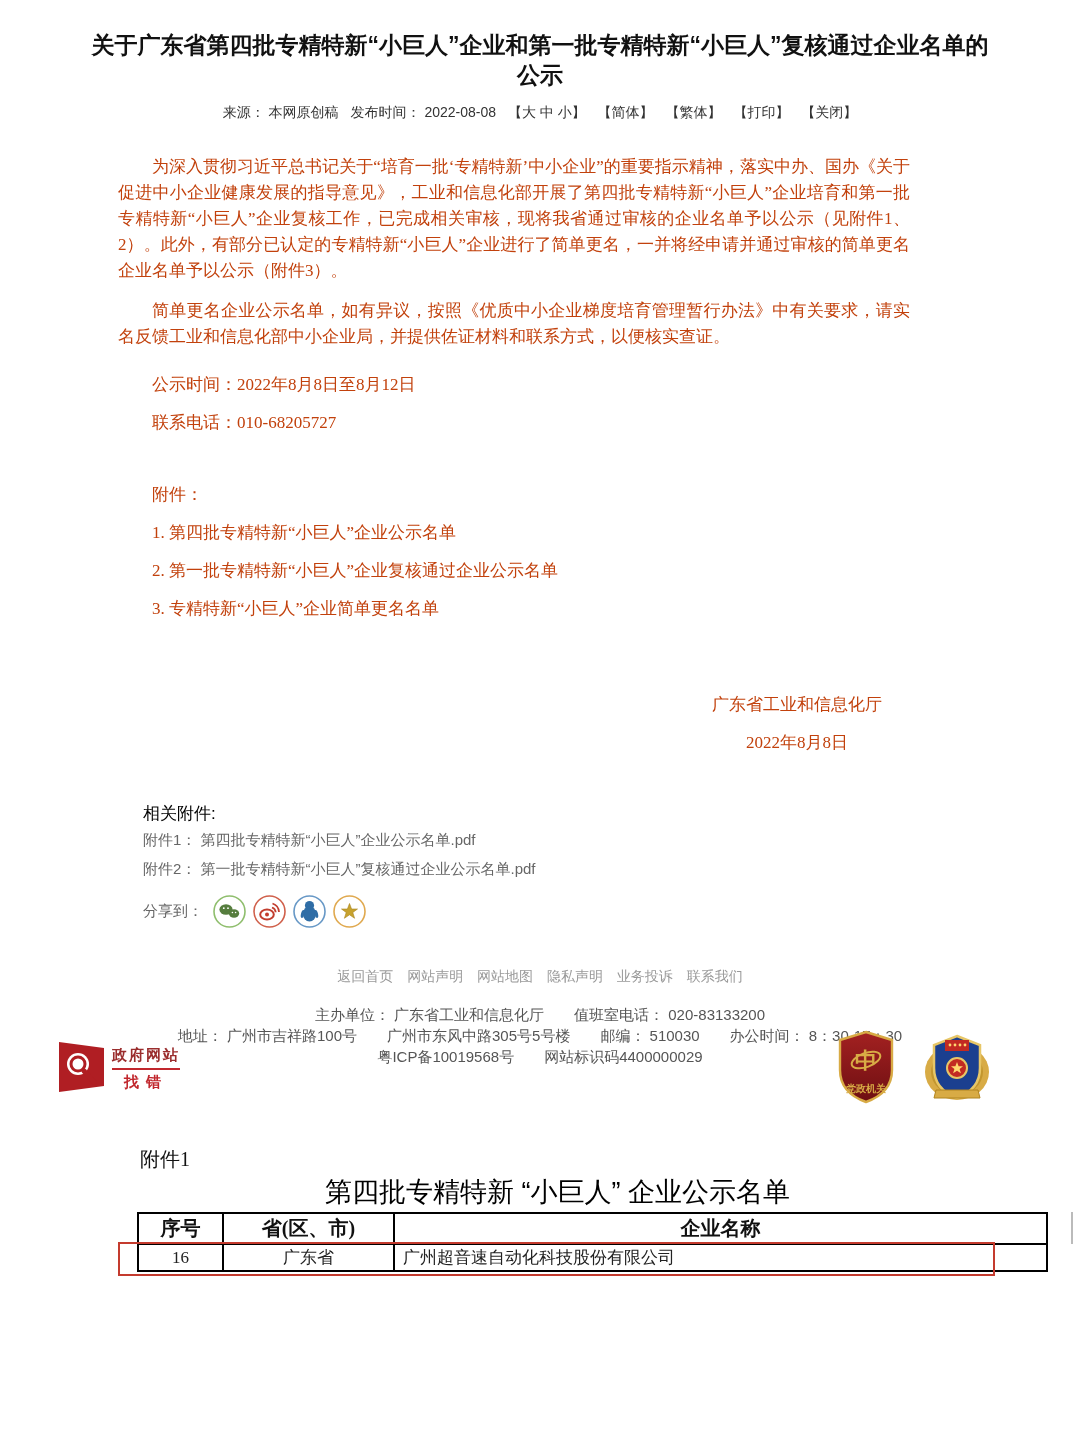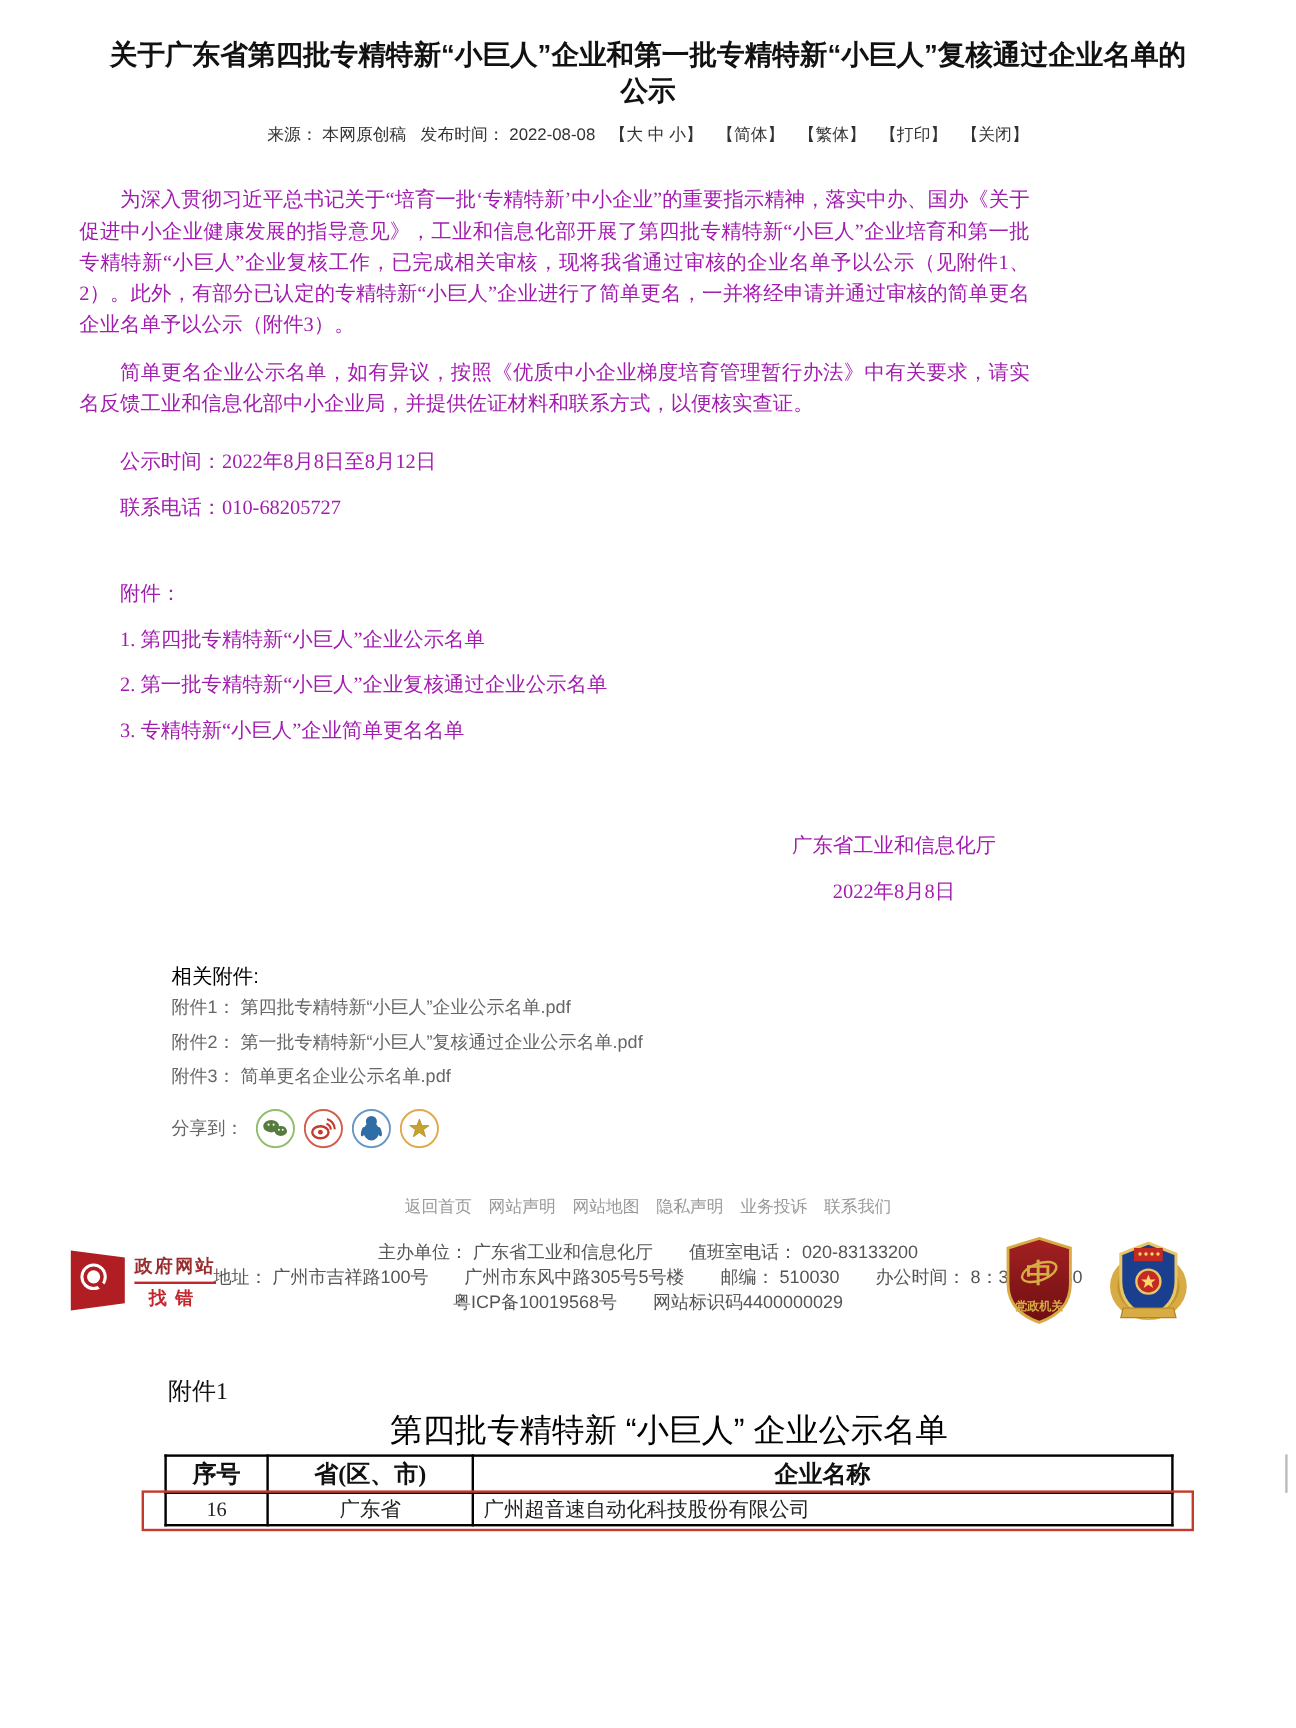--- a/index.html
+++ b/index.html
@@ -14,21 +14,21 @@
     padding-top:30px; width:900px; margin:0 auto; text-align:center;
     font-size:23px; line-height:30px; font-weight:bold; color:#111;
     font-family:"Liberation Sans","DejaVu Sans",sans-serif;
   }
   .meta-line {
     margin-top:14px; text-align:center; font-size:14px; color:#333;
   }
   .meta-line span { margin:0 4px; }
   .meta-control { cursor:pointer; }
   .article-body {
-    margin-left:66px; width:792px; color:#a21caf;
+    margin-left:118px; width:792px; color:#c2410c;
     font-family:"Liberation Serif","DejaVu Serif",serif;
     font-size:17px; line-height:26px; text-align:justify;
   }
   .article-body p { text-indent:2em; }
   .p1 { margin-top:32px; }
   .p2 { margin-top:14px; }
   .info-line1 { margin-top:22px; }
   .info-line2 { margin-top:12px; }
   .att-heading { margin-top:46px; }
   .att-item { margin-top:12px; }
@@ -61,21 +61,21 @@
   .badge { position:absolute; cursor:pointer; }
   .badge-party { left:836px; top:1030px; }
   .badge-police { left:922px; top:1028px; }
   
   .preview { position:absolute; left:0; top:1140px; width:1080px; height:290px;
     font-family:"Liberation Serif","DejaVu Serif",serif; color:#111;padding-left:44px; }
   .preview-label { position:absolute; left:140px; top:6px; font-size:20px; }
   .preview-title { position:absolute; left:137px; top:34px; width:841px; text-align:center;
     font-size:27px; font-weight:normal; color:#000;
     font-family:"Liberation Sans","DejaVu Sans",sans-serif; }
-  .preview-table { position:absolute; left:137px; top:72px; width:841px; border-collapse:collapse; }
+  .preview-table { position:absolute; left:137px; top:72px; width:911px; border-collapse:collapse; }
   .preview-table th, .preview-table td { border:2px solid #000; }
   .preview-table th { height:31px; font-size:20px; font-weight:bold; text-align:center; }
   .preview-table td { height:27px; font-size:17px; color:#222; text-align:center; }
   .col-seq { width:85px; } .col-prov { width:171px; }
   .cell-company { text-align:left !important; padding-left:8px; }
   .annotation-box { position:absolute; left:118px; top:102px; width:877px; height:34px;
     border:2px solid #c43b2e; }
   .edge-artifact { position:absolute; left:1071px; top:72px; width:2px; height:32px; background:#bbb; }
 </style>
 </head>
@@ -114,24 +114,20 @@
 
   <div class="related">
     <div class="related-heading">相关附件:</div>
     <div class="related-item">
       <span>附件1：</span>
       <a>第四批专精特新“小巨人”企业公示名单.pdf</a>
     </div>
     <div class="related-item">
       <span>附件2：</span>
       <a>第一批专精特新“小巨人”复核通过企业公示名单.pdf</a>
-    </div>
-    <div class="related-item">
-      <span>附件3：</span>
-      <a>简单更名企业公示名单.pdf</a>
     </div>
     <div class="share-row">
       <span class="share-label">分享到：</span>
       <span class="share-icon">
         <svg width="33" height="33" viewBox="0 0 33 33">
           <circle cx="16.5" cy="16.5" r="15.5" fill="#fff" stroke="#8fbe6d" stroke-width="1.6"></circle>
           <ellipse cx="13" cy="14.5" rx="6.6" ry="5.2" fill="#567d3e"></ellipse>
           <ellipse cx="21" cy="18.5" rx="5.2" ry="4.2" fill="#567d3e"></ellipse>
           <circle cx="10.8" cy="13.2" r="0.9" fill="#fff"></circle>
             <circle cx="15" cy="13.2" r="0.9" fill="#fff"></circle>

